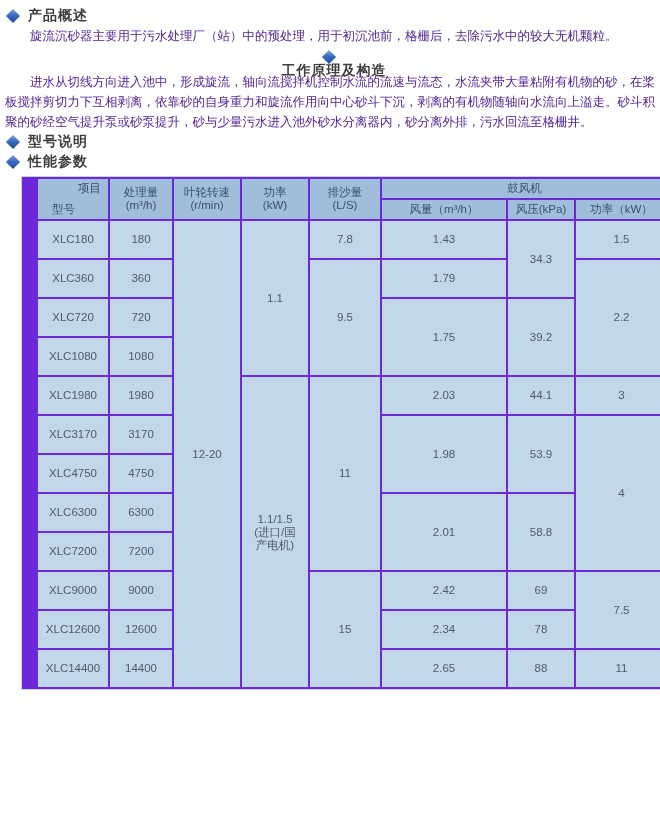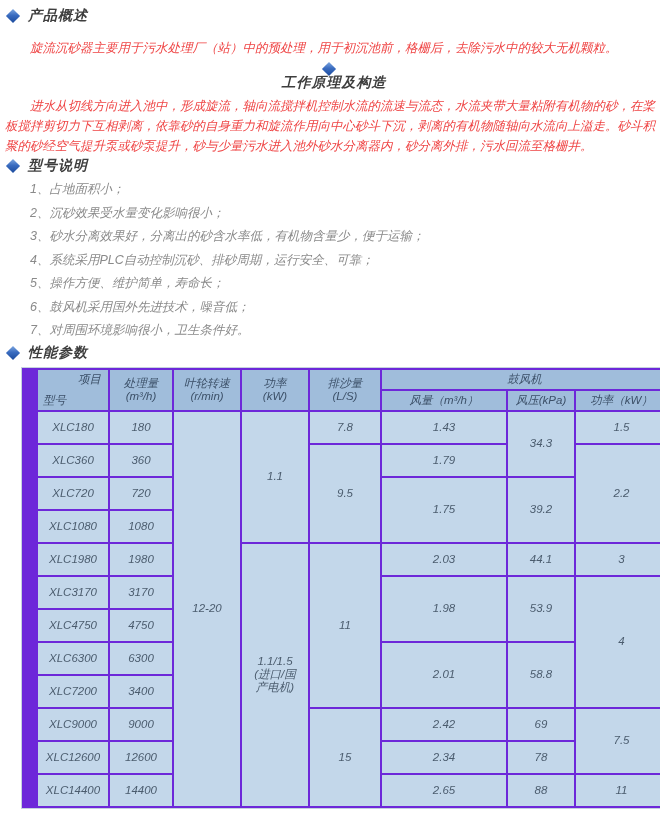--- a/index.html
+++ b/index.html
@@ -5,21 +5,21 @@
   * { box-sizing: border-box; }
   html, body { margin: 0; padding: 0; }
   body {
     width: 660px;
     height: 817px;
     background: #ffffff;
     font-family: "Liberation Sans", "DejaVu Sans", sans-serif;
     color: #8a8a8a;
     overflow: hidden;
   }
-  .page { padding-top: 6px; font-style: italic; }
+  .page { padding-top: 6px; }
 
   
   .heading {
     display: flex;
     align-items: center;
     padding-left: 8px;
     height: 20px;
   }
   .diamond {
     width: 10px; height: 10px;
@@ -30,24 +30,24 @@
   }
   .heading-text {
     font-size: 14px;
     font-weight: bold;
     color: #3e3e3e;
     letter-spacing: 1px;
   }
 
   
   .para {
-    margin: 12px 5px 0 5px;
+    margin: 0 5px 0 5px;
     font-size: 12.5px;
     line-height: 20px;
-    color: #ef4444;
+    color: #4c1d95;
     text-indent: 2em;
     text-align: justify;
   }
   .mt6 { margin-top: 6px; flex-direction: column; }
 
   
   .model-diagram {
     position: relative;
     height: 112px;
     margin: 0 0 0 35px;
@@ -122,25 +122,25 @@
     font-weight: normal;
     font-size: 11.5px;
     line-height: 13px;
     height: 19px;
   }
   table.spec td {
     background: #c3d7ea;
     color: #4b5c6e;
     font-size: 11.5px;
     line-height: 13px;
-    height: 31px;
+    height: 37px;
   }
   th.corner { position: relative; }
   th.corner .corner-top    { position: absolute; top: 3px;   right: 7px; }
-  th.corner .corner-bottom { position: absolute; bottom: 3px; left: 5px; }
+  th.corner .corner-bottom { position: absolute; bottom: 3px; left: 14px; }
 
   .w1 { width: 70px; }  .w2 { width: 62px; }  .w3 { width: 66px; }
   .w4 { width: 66px; }  .w5 { width: 70px; }  .w6 { width: 124px; }
   .w7 { width: 66px; }  .w8 { width: 91px; }
 </style>
 </head>
 <body>
 
 <div class="page">
 
@@ -154,29 +154,20 @@
     <span class="diamond"></span>
     <span class="heading-text">工作原理及构造</span>
   </div>
   <p class="para">进水从切线方向进入池中，形成旋流，轴向流搅拌机控制水流的流速与流态，水流夹带大量粘附有机物的砂，在桨板搅拌剪切力下互相剥离，依靠砂的自身重力和旋流作用向中心砂斗下沉，剥离的有机物随轴向水流向上溢走。砂斗积聚的砂经空气提升泵或砂泵提升，砂与少量污水进入池外砂水分离器内，砂分离外排，污水回流至格栅井。</p>
 
   <div class="heading">
     <span class="diamond"></span>
     <span class="heading-text">型号说明</span>
   </div>
 
-  <ul class="features">
-      <li>1、占地面积小；</li>
-      <li>2、沉砂效果受水量变化影响很小；</li>
-      <li>3、砂水分离效果好，分离出的砂含水率低，有机物含量少，便于运输；</li>
-      <li>4、系统采用PLC自动控制沉砂、排砂周期，运行安全、可靠；</li>
-      <li>5、操作方便、维护简单，寿命长；</li>
-      <li>6、鼓风机采用国外先进技术，噪音低；</li>
-      <li>7、对周围环境影响很小，卫生条件好。</li>
-    </ul>
 
   <div class="heading">
     <span class="diamond"></span>
     <span class="heading-text">性能参数</span>
   </div>
   <div class="table-wrap">
     <table class="spec">
       <colgroup>
         <col class="w1">
           <col class="w2">
@@ -257,21 +248,21 @@
             <td>4750</td>
           </tr>
           <tr>
             <td>XLC6300</td>
             <td>6300</td>
             <td rowspan="2">2.01</td>
             <td rowspan="2">58.8</td>
           </tr>
           <tr>
             <td>XLC7200</td>
-            <td>3400</td>
+            <td>7200</td>
           </tr>
           <tr>
             <td>XLC9000</td>
             <td>9000</td>
             <td rowspan="3">15</td>
             <td>2.42</td>
             <td>69</td>
             <td rowspan="2">7.5</td>
           </tr>
           <tr>

